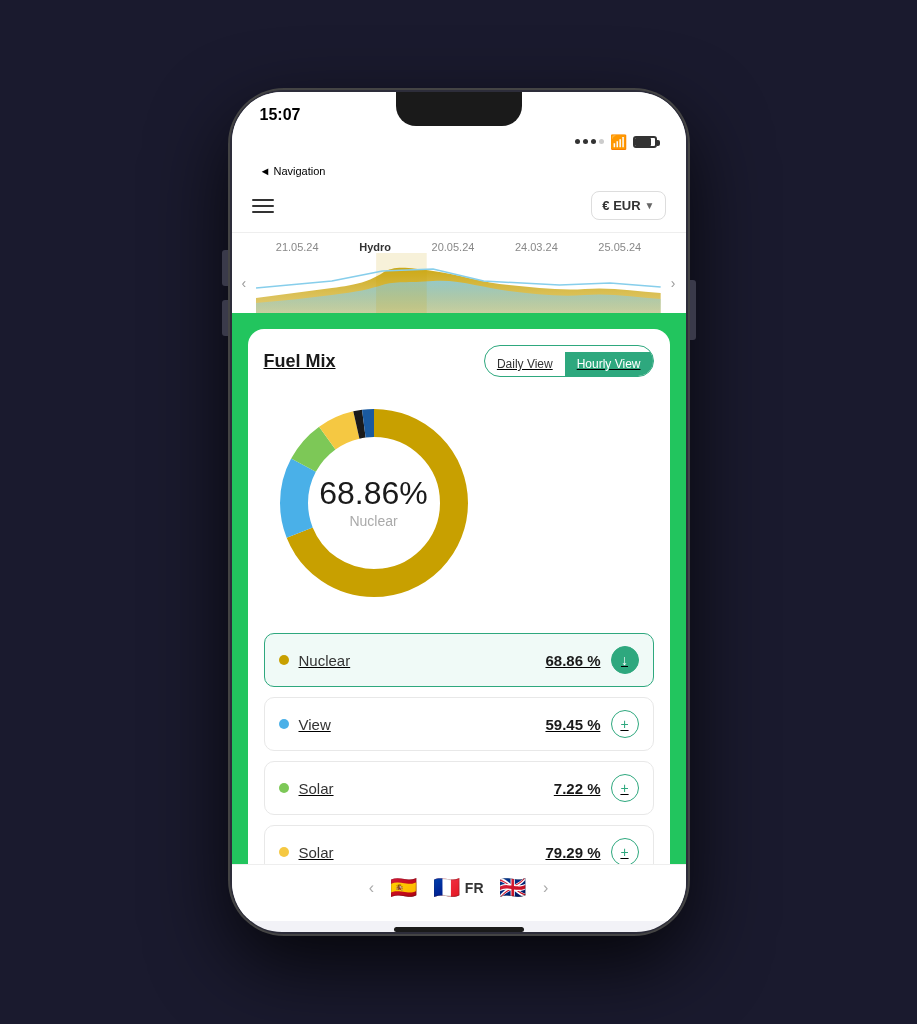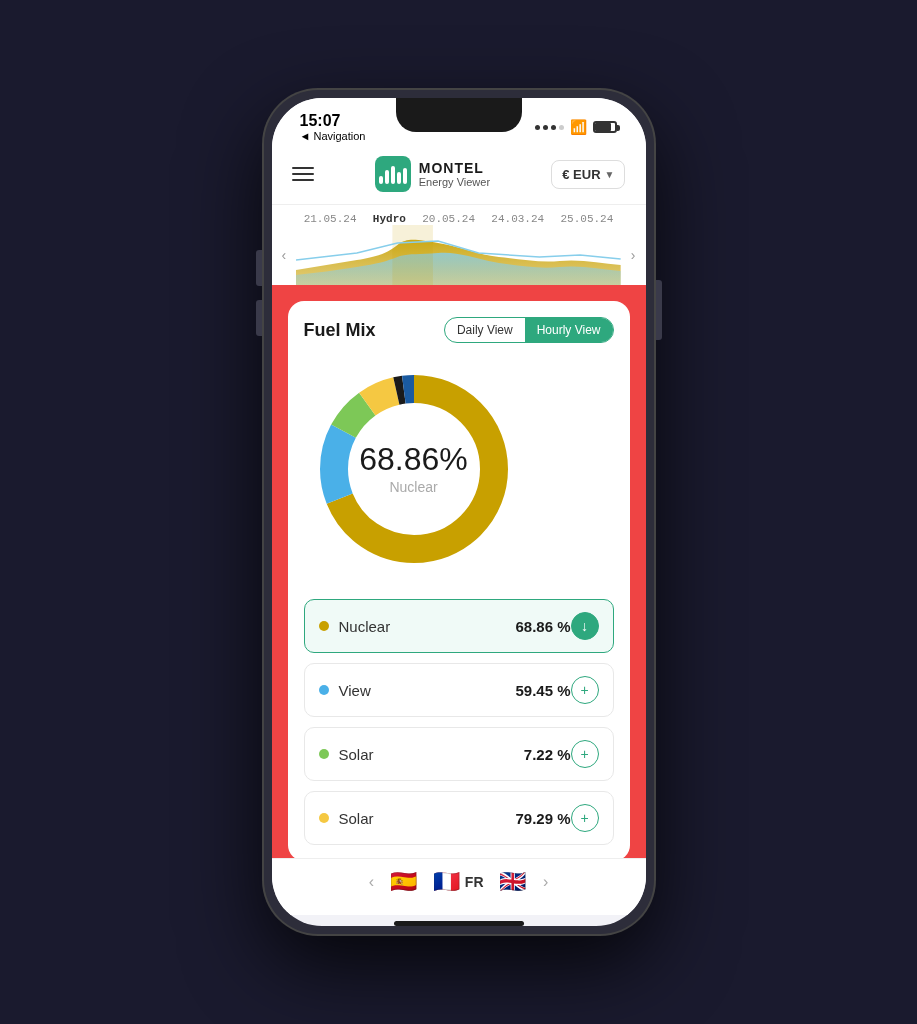--- a/index.html
+++ b/index.html
@@ -5,25 +5,25 @@
     * { margin: 0; padding: 0; box-sizing: border-box; }
     body {
       background: #1a1a2e;
       display: flex;
       justify-content: center;
       align-items: center;
       min-height: 100vh;
       font-family: -apple-system, BlinkMacSystemFont, 'Segoe UI', sans-serif;
     }
     .phone-outer {
-      width: 390px;
+      width: 458px;
       height: 844px;
       background: #2d2d3a;
       border-radius: 54px;
-      padding: 8px;
+      padding: 2px;
       box-shadow: 0 0 0 2px #444, 0 30px 80px rgba(0,0,0,0.8);
       position: relative;
     }
     .phone-inner {
       width: 100%;
       height: 100%;
       background: #f2f2f7;
       border-radius: 50px;
       overflow: hidden;
       position: relative;
@@ -68,20 +68,21 @@
       background: white;
     }
     .status-time {
       font-size: 16px;
       font-weight: 600;
       color: #000;
     }
     .status-nav {
       font-size: 11px;
       color: #000;
+      margin-top: 41px;
     }
     .status-icons {
       display: flex;
       align-items: center;
       gap: 6px;
     }
     .status-dots {
       display: flex; gap: 3px;
     }
     .status-dot { width: 5px; height: 5px; border-radius: 50%; background: #ccc; }
@@ -208,21 +209,20 @@
     .timeline-area {
       background: white;
       padding: 8px 0 0;
     }
     .timeline-dates {
       display: flex;
       justify-content: space-around;
       padding: 0 24px;
       font-size: 11px;
       color: #888;
-      font-family: Liberation Mono, monospace;
     }
     .timeline-dates .today-label {
       color: #333;
       font-weight: 600;
     }
     .timeline-nav {
       display: flex;
       align-items: center;
       position: relative;
     }
@@ -241,21 +241,22 @@
     .chart-svg {
       width: 100%;
       height: 60px;
     }
 
     
     .main-content {
       flex: 1;
       overflow-y: auto;
       padding: 16px;
-      background: #ef4444;
+      background: #22c55e;
+      text-decoration: underline;
     }
 
     
     .fuel-mix-card {
       background: white;
       border-radius: 16px;
       padding: 16px;
       margin-bottom: 16px;
     }
     .fuel-mix-header {
@@ -277,20 +278,21 @@
       overflow: hidden;
     }
     .view-btn {
       padding: 5px 12px;
       font-size: 12px;
       border: none;
       background: transparent;
       color: #333;
       cursor: pointer;
       font-weight: 500;
+      margin-top: 6px;
     }
     .view-btn.active {
       background: #2ea87e;
       color: white;
     }
 
     
     .donut-container {
       display: flex;
       align-items: center;
@@ -355,20 +357,21 @@
       height: 10px;
       border-radius: 50%;
     }
     .fuel-name {
       font-size: 15px;
       color: #333;
     }
     .fuel-item-right {
       display: flex;
       align-items: center;
+      gap: 10px;
     }
     .fuel-percent {
       font-size: 15px;
       font-weight: 600;
       color: #1a1a1a;
     }
     .fuel-icon-btn {
       width: 28px;
       height: 28px;
       border-radius: 50%;
@@ -452,35 +455,20 @@
         </div>
       </div>
     </div>
 
     <div class="app-header">
       <div class="hamburger">
         <span></span>
           <span></span>
           <span></span>
       </div>
-      <div class="logo-area">
-        <div class="logo-icon">
-          <div class="logo-bars">
-            <div class="logo-bar" style="height:8px"></div>
-            <div class="logo-bar" style="height:14px"></div>
-            <div class="logo-bar" style="height:18px"></div>
-            <div class="logo-bar" style="height:12px"></div>
-            <div class="logo-bar" style="height:16px"></div>
-          </div>
-        </div>
-        <div class="logo-text">
-          <span class="logo-montel">MONTEL</span>
-          <span class="logo-subtitle">Energy Viewer</span>
-        </div>
-      </div>
       <button class="currency-btn">
         <span class="euro-sign">€ EUR</span>
         <span class="chevron">▼</span>
       </button>
     </div>
 
     <div class="timeline-area">
       <div class="timeline-dates">
         <span>21.05.24</span>
         <span class="today-label">Hydro</span>

